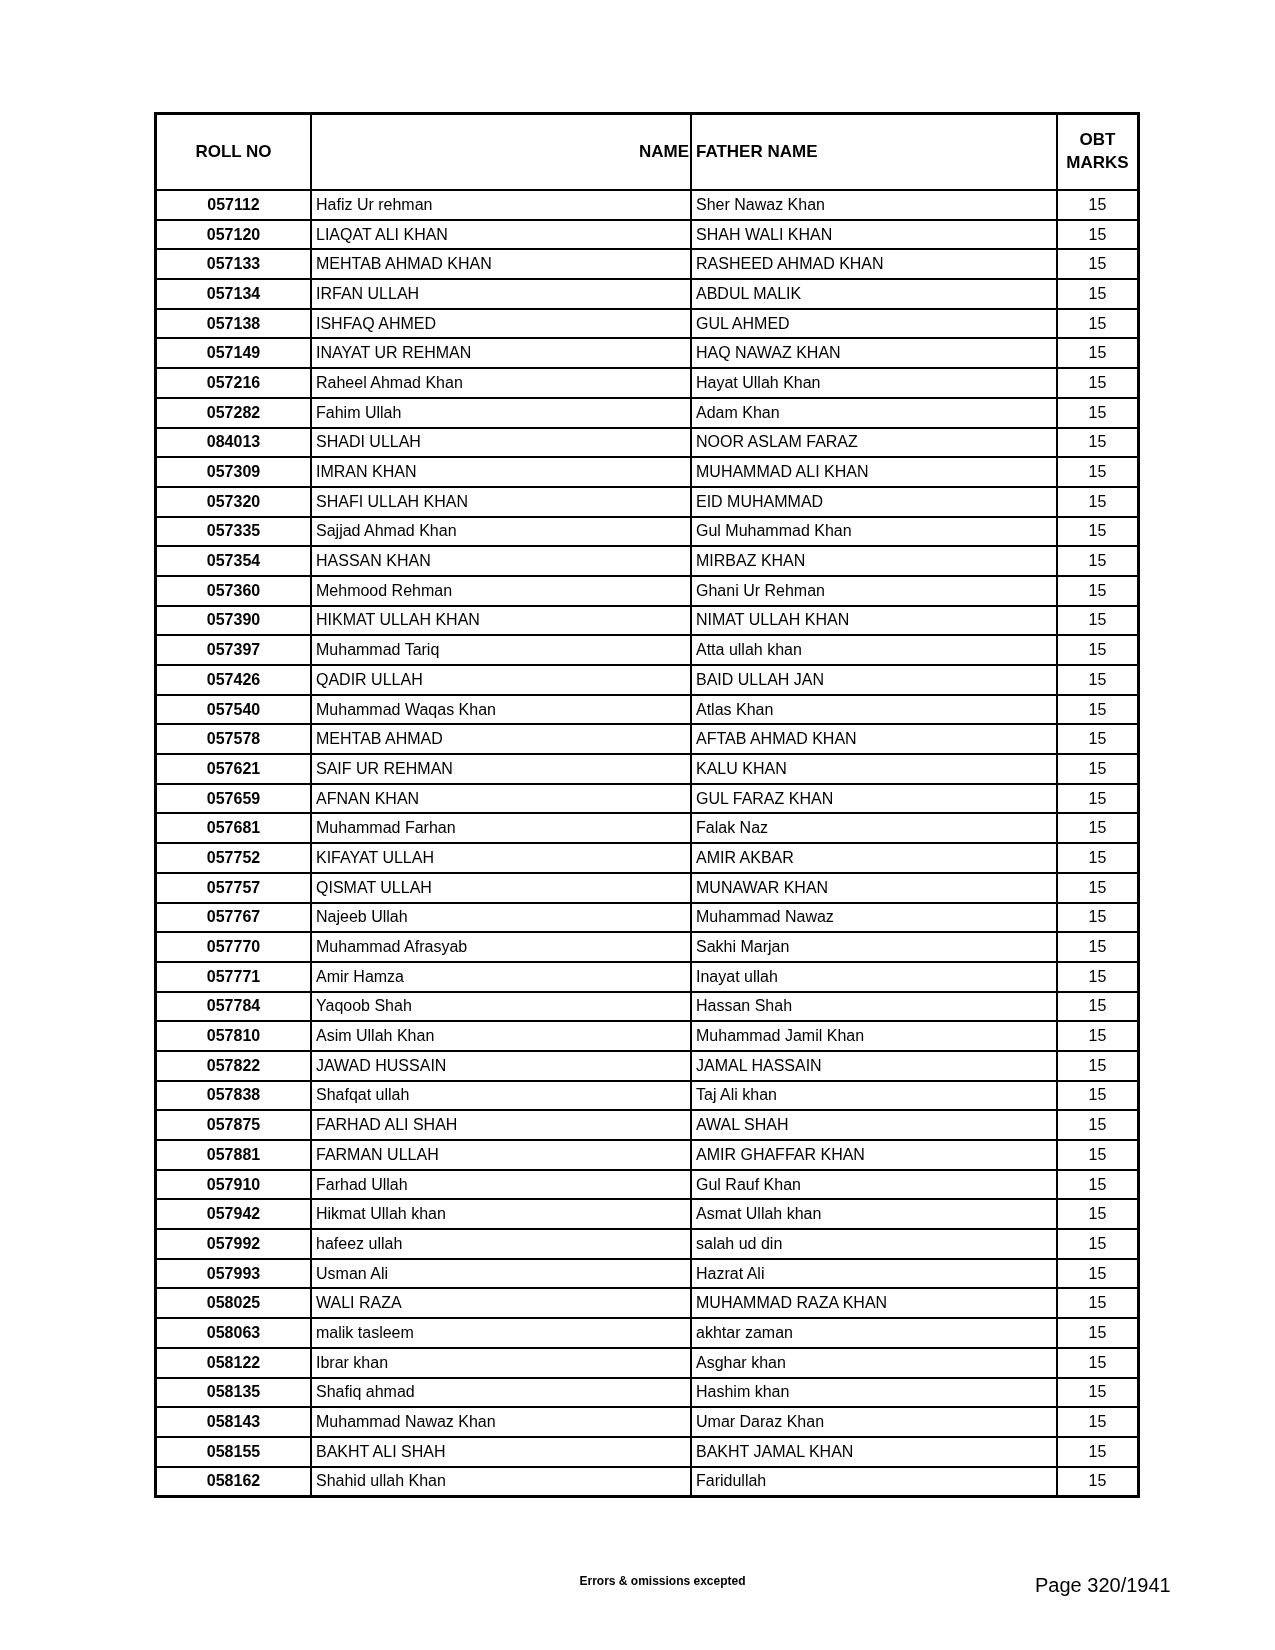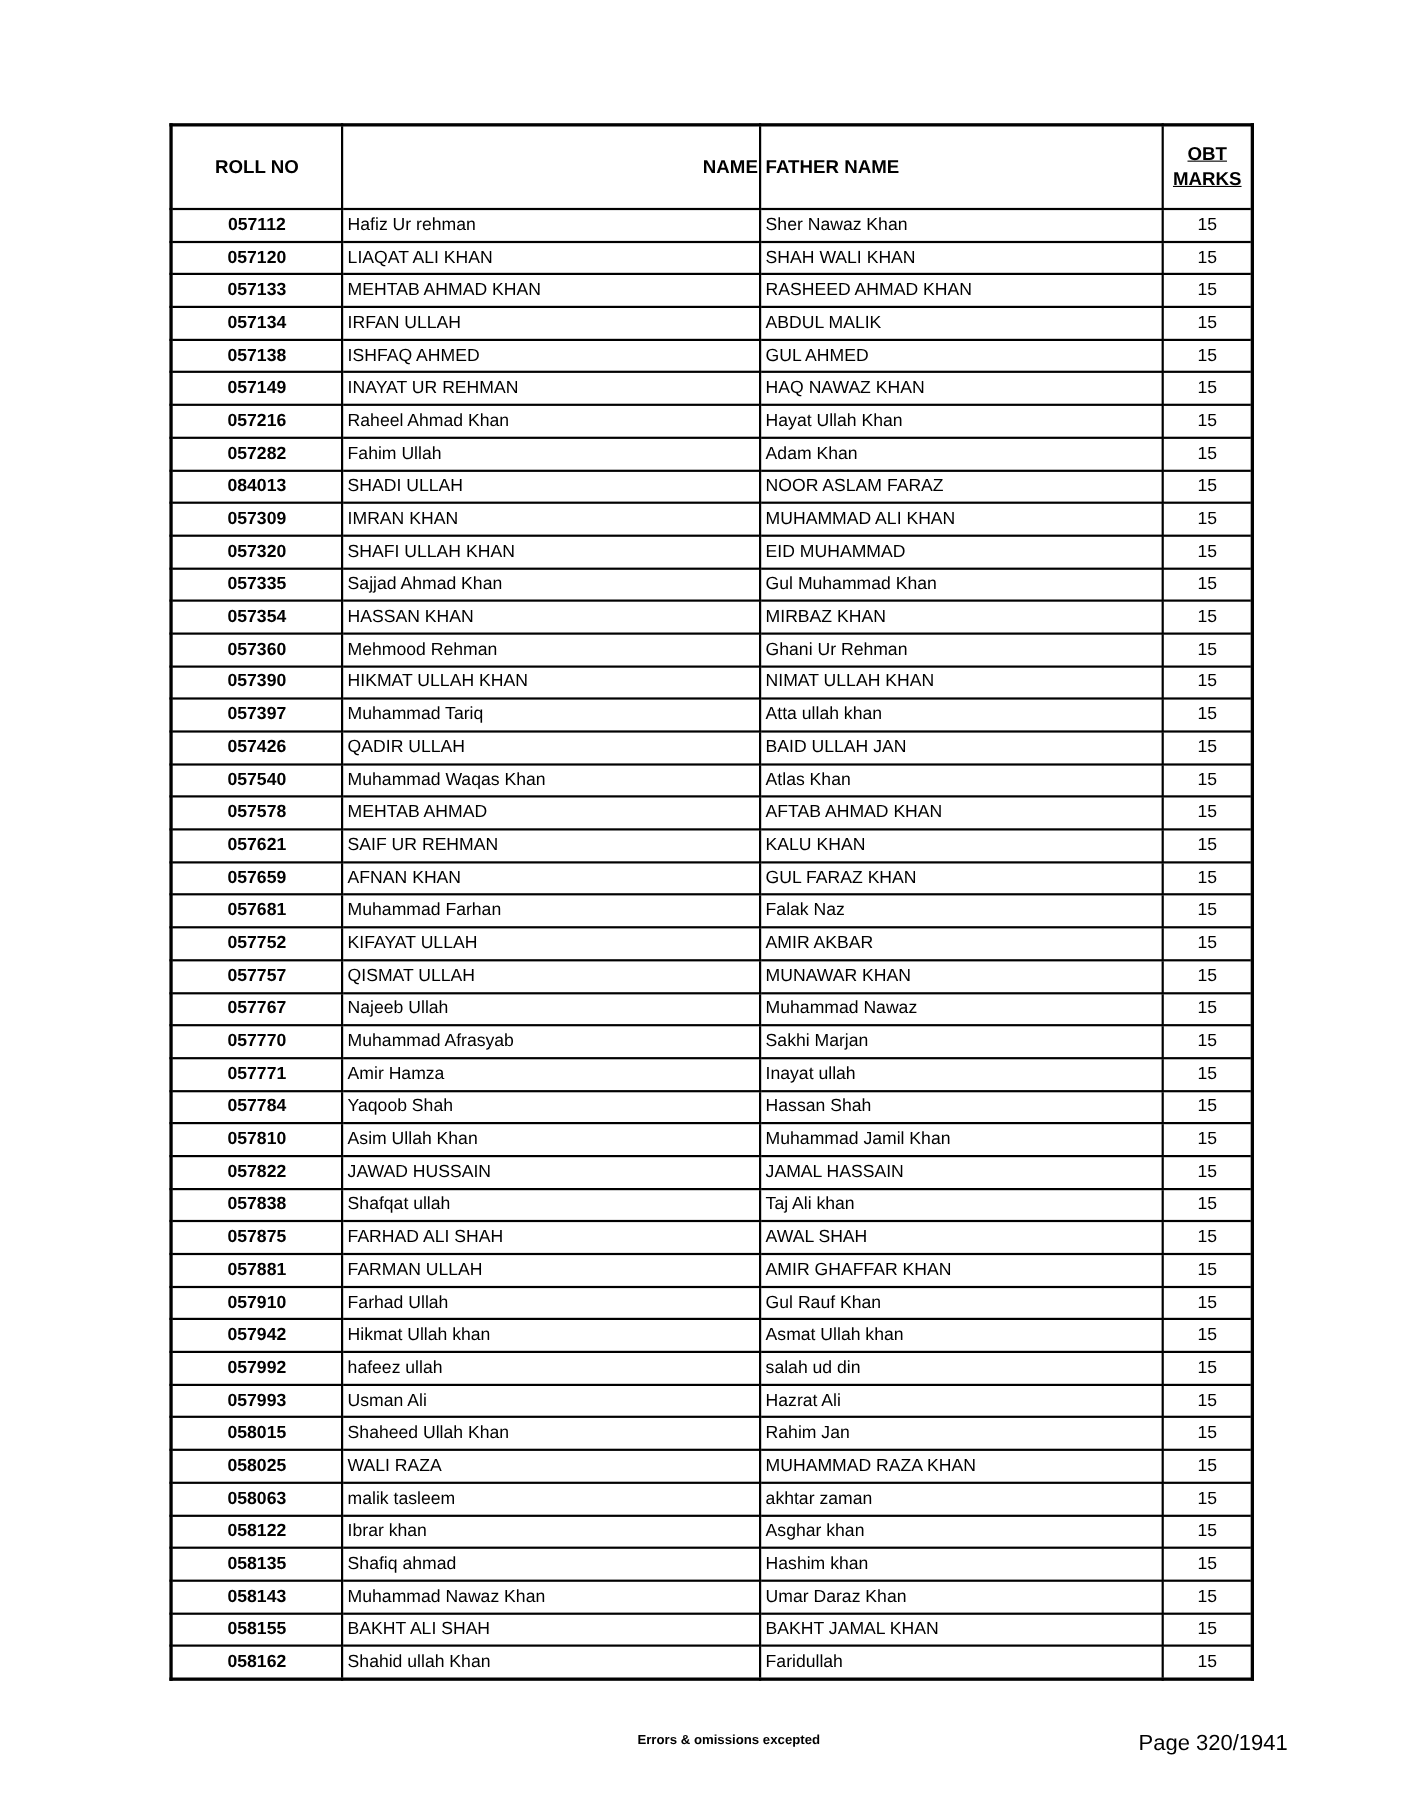--- a/index.html
+++ b/index.html
@@ -39,21 +39,20 @@
   th.col-roll { width: 151px; text-align: center; }
   th.col-name { width: 373px; text-align: right; padding-left: 4px; }
   th.col-father { width: 359px; text-align: left; padding-left: 4px; }
   th.col-marks {
     width: 71px;
     text-align: center;
     font-size: 15px;
     line-height: 1.35;
     white-space: normal;
     padding: 0 4px;
-    text-decoration: underline;
   }
   .results-table tbody td {
     height: 25.7px;
     font-size: 16px;
     vertical-align: middle;
   }
   td.roll-cell {
     text-align: center;
     font-weight: bold;
   }
@@ -310,26 +309,20 @@
         <td class="father-cell">salah ud din</td>
         <td class="marks-cell">15</td>
       </tr>
       <tr>
         <td class="roll-cell">057993</td>
         <td class="name-cell">Usman Ali</td>
         <td class="father-cell">Hazrat Ali</td>
         <td class="marks-cell">15</td>
       </tr>
       <tr>
-        <td class="roll-cell">058015</td>
-        <td class="name-cell">Shaheed Ullah Khan</td>
-        <td class="father-cell">Rahim Jan</td>
-        <td class="marks-cell">15</td>
-      </tr>
-      <tr>
         <td class="roll-cell">058025</td>
         <td class="name-cell">WALI RAZA</td>
         <td class="father-cell">MUHAMMAD RAZA KHAN</td>
         <td class="marks-cell">15</td>
       </tr>
       <tr>
         <td class="roll-cell">058063</td>
         <td class="name-cell">malik tasleem</td>
         <td class="father-cell">akhtar zaman</td>
         <td class="marks-cell">15</td>

